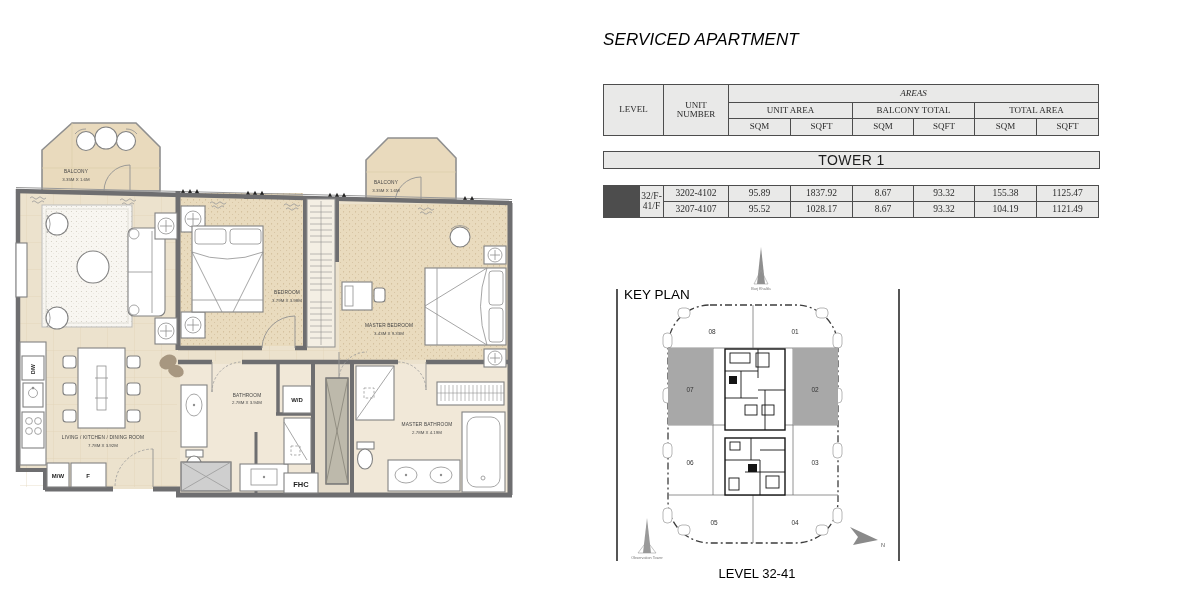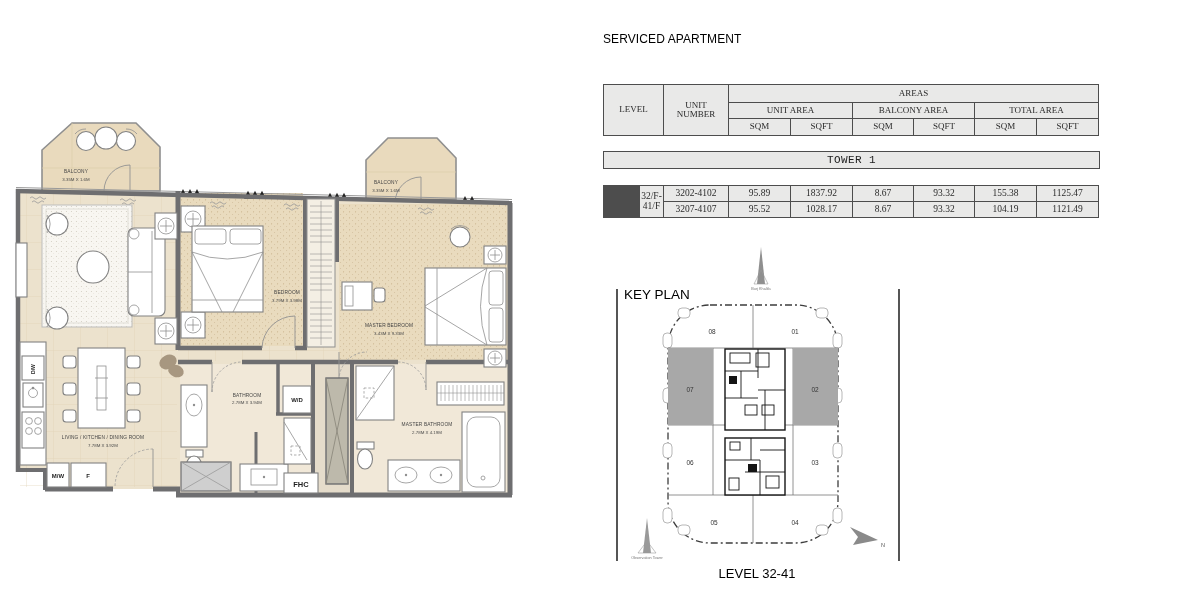--- a/index.html
+++ b/index.html
@@ -1,34 +1,34 @@
 <!DOCTYPE html>
 <html><head>
 <meta charset="utf-8">
 <style>
   html,body{margin:0;padding:0;}
   body{width:1200px;height:600px;position:relative;background:#fff;
        font-family:"Liberation Sans",sans-serif;overflow:hidden;}
   .abs{position:absolute;}
   
-  #title{left:603px;top:29px;font-size:12px;line-height:21px;color:#000;letter-spacing:.1px;}
+  #title{left:603px;top:29px;font-size:17px;line-height:21px;color:#000;letter-spacing:.1px;font-style:italic;}
   
   .grid{position:absolute;display:grid;gap:1px;background:#4d4d4d;border:1px solid #4d4d4d;}
   .grid .c{background:#e9e9e8;display:flex;align-items:center;justify-content:center;
            text-align:center;font-family:"Liberation Serif",serif;color:#2a2a2a;line-height:1.05;}
   #hdr{left:603px;top:84px;grid-template-columns:59px 64px 61px 61px 60px 60px 61px 61px;
        grid-template-rows:17px 15px 16px;font-size:9px;}
   #hdr .rowspan{grid-row:1/4;}
-  #hdr .areas{grid-row:1;grid-column:3/9;}
+  #hdr .areas{grid-row:1;grid-column:3/9;font-style:italic;}
   #hdr .ua{grid-row:2;grid-column:3/5;} #hdr .ba{grid-row:2;grid-column:5/7;} #hdr .ta{grid-row:2;grid-column:7/9;}
   #hdr .u1{grid-area:3/3;} #hdr .u2{grid-area:3/4;} #hdr .u3{grid-area:3/5;}
   #hdr .u4{grid-area:3/6;} #hdr .u5{grid-area:3/7;} #hdr .u6{grid-area:3/8;}
   #twr{left:603px;top:151px;width:495px;height:16px;border:1px solid #4d4d4d;background:#e9e9e8;
-       display:flex;align-items:center;justify-content:center;font-family:Liberation Mono, monospace;
-       font-size:11px;letter-spacing:.4px;color:#1d1d1d;}
+       display:flex;align-items:center;justify-content:center;font-family:Liberation Sans, sans-serif;
+       font-size:14px;letter-spacing:.4px;color:#1d1d1d;}
   #dat{left:603px;top:185px;grid-template-columns:59px 64px 61px 61px 60px 60px 61px 61px;
        grid-template-rows:15px 15px;font-size:9.5px;}
   #dat .lvl{grid-row:1/3;grid-column:1;margin-left:36px;}
   
   svg{position:absolute;}
   .wall{stroke:#6e6e70;fill:none;}
   .fx{fill:#fff;stroke:#828282;stroke-width:1.1;}
   .fxl{stroke:#8f8f8f;stroke-width:.8;fill:none;}
   .door{stroke:#929292;stroke-width:.9;fill:none;}
   .doord{stroke:#9a9a9a;stroke-width:.8;fill:none;stroke-dasharray:2.5 1.8;}
@@ -51,21 +51,21 @@
 
 <div class="abs" id="title">
   <div>SERVICED APARTMENT</div>
 </div>
 
 <div class="grid" id="hdr">
   <div class="c rowspan">LEVEL</div>
   <div class="c rowspan" style="padding:0 4px;">UNIT NUMBER</div>
   <div class="c areas">AREAS</div>
   <div class="c ua">UNIT AREA</div>
-  <div class="c ba">BALCONY AREA</div>
+  <div class="c ba">BALCONY TOTAL</div>
   <div class="c ta">TOTAL AREA</div>
   <div class="c u1">SQM</div>
   <div class="c u2">SQFT</div>
   <div class="c u3">SQM</div>
   <div class="c u4">SQFT</div>
   <div class="c u5">SQM</div>
   <div class="c u6">SQFT</div>
 </div>
 
 <div class="abs" id="twr">TOWER 1</div>

